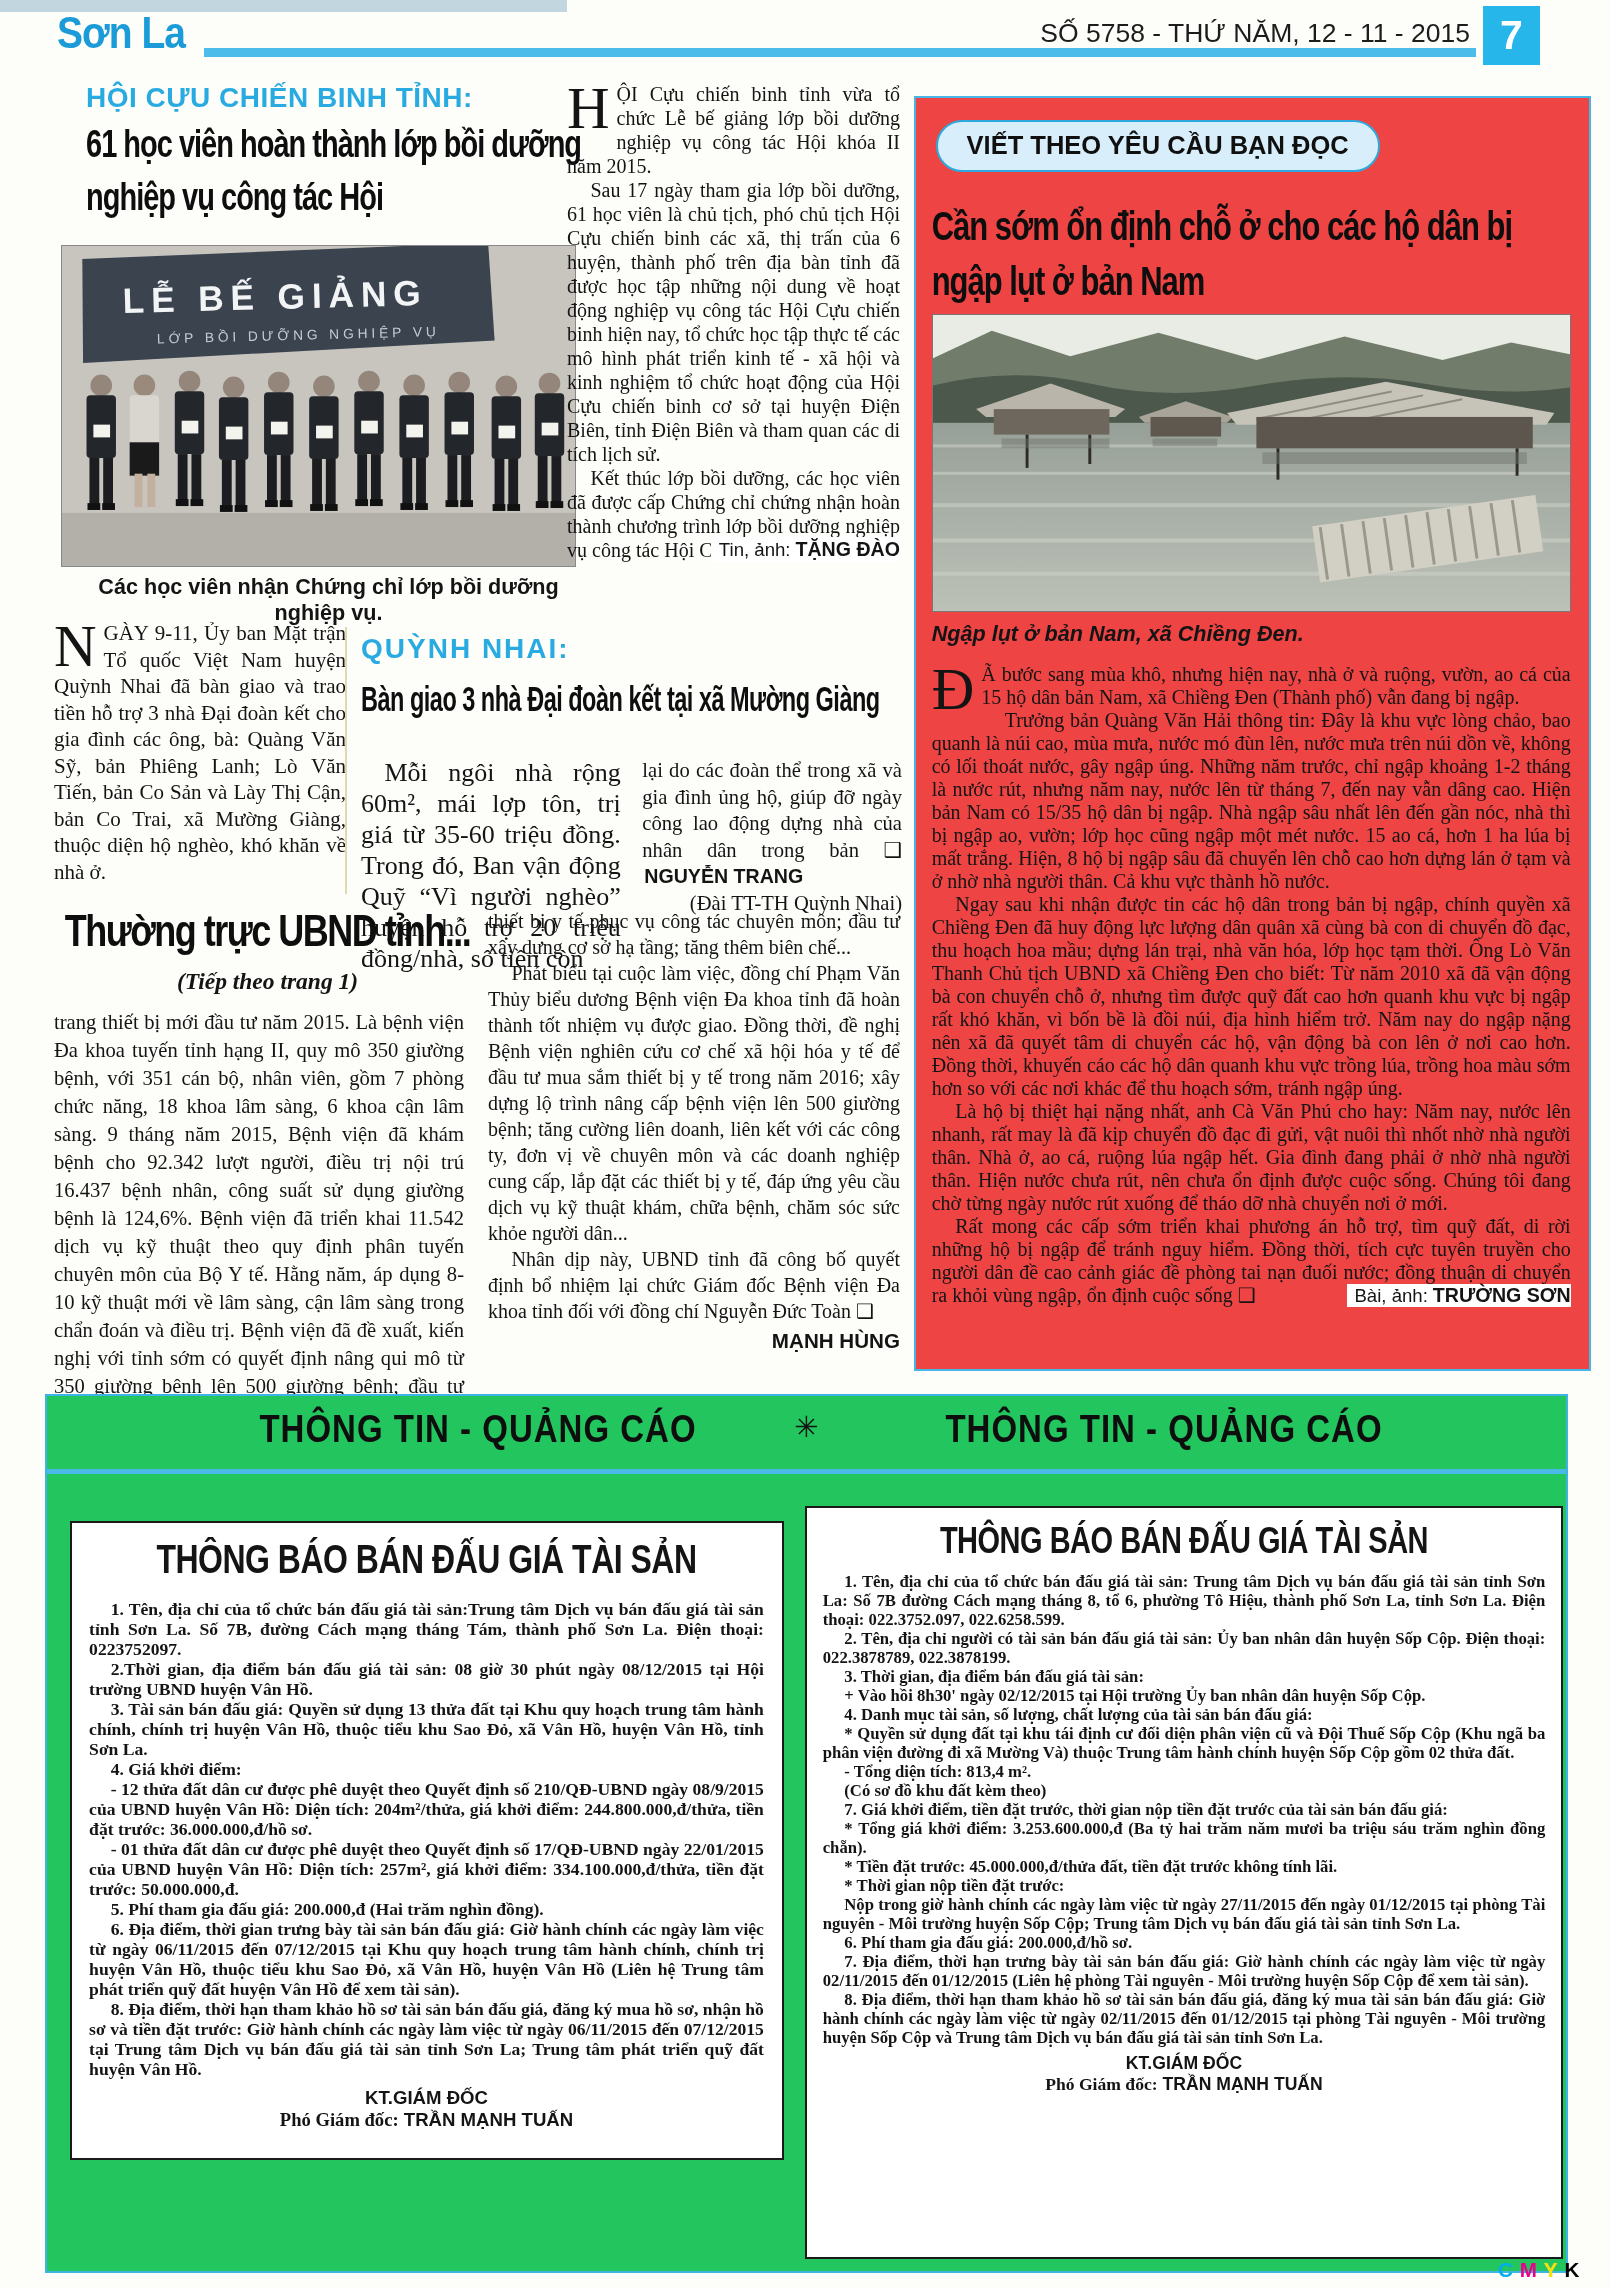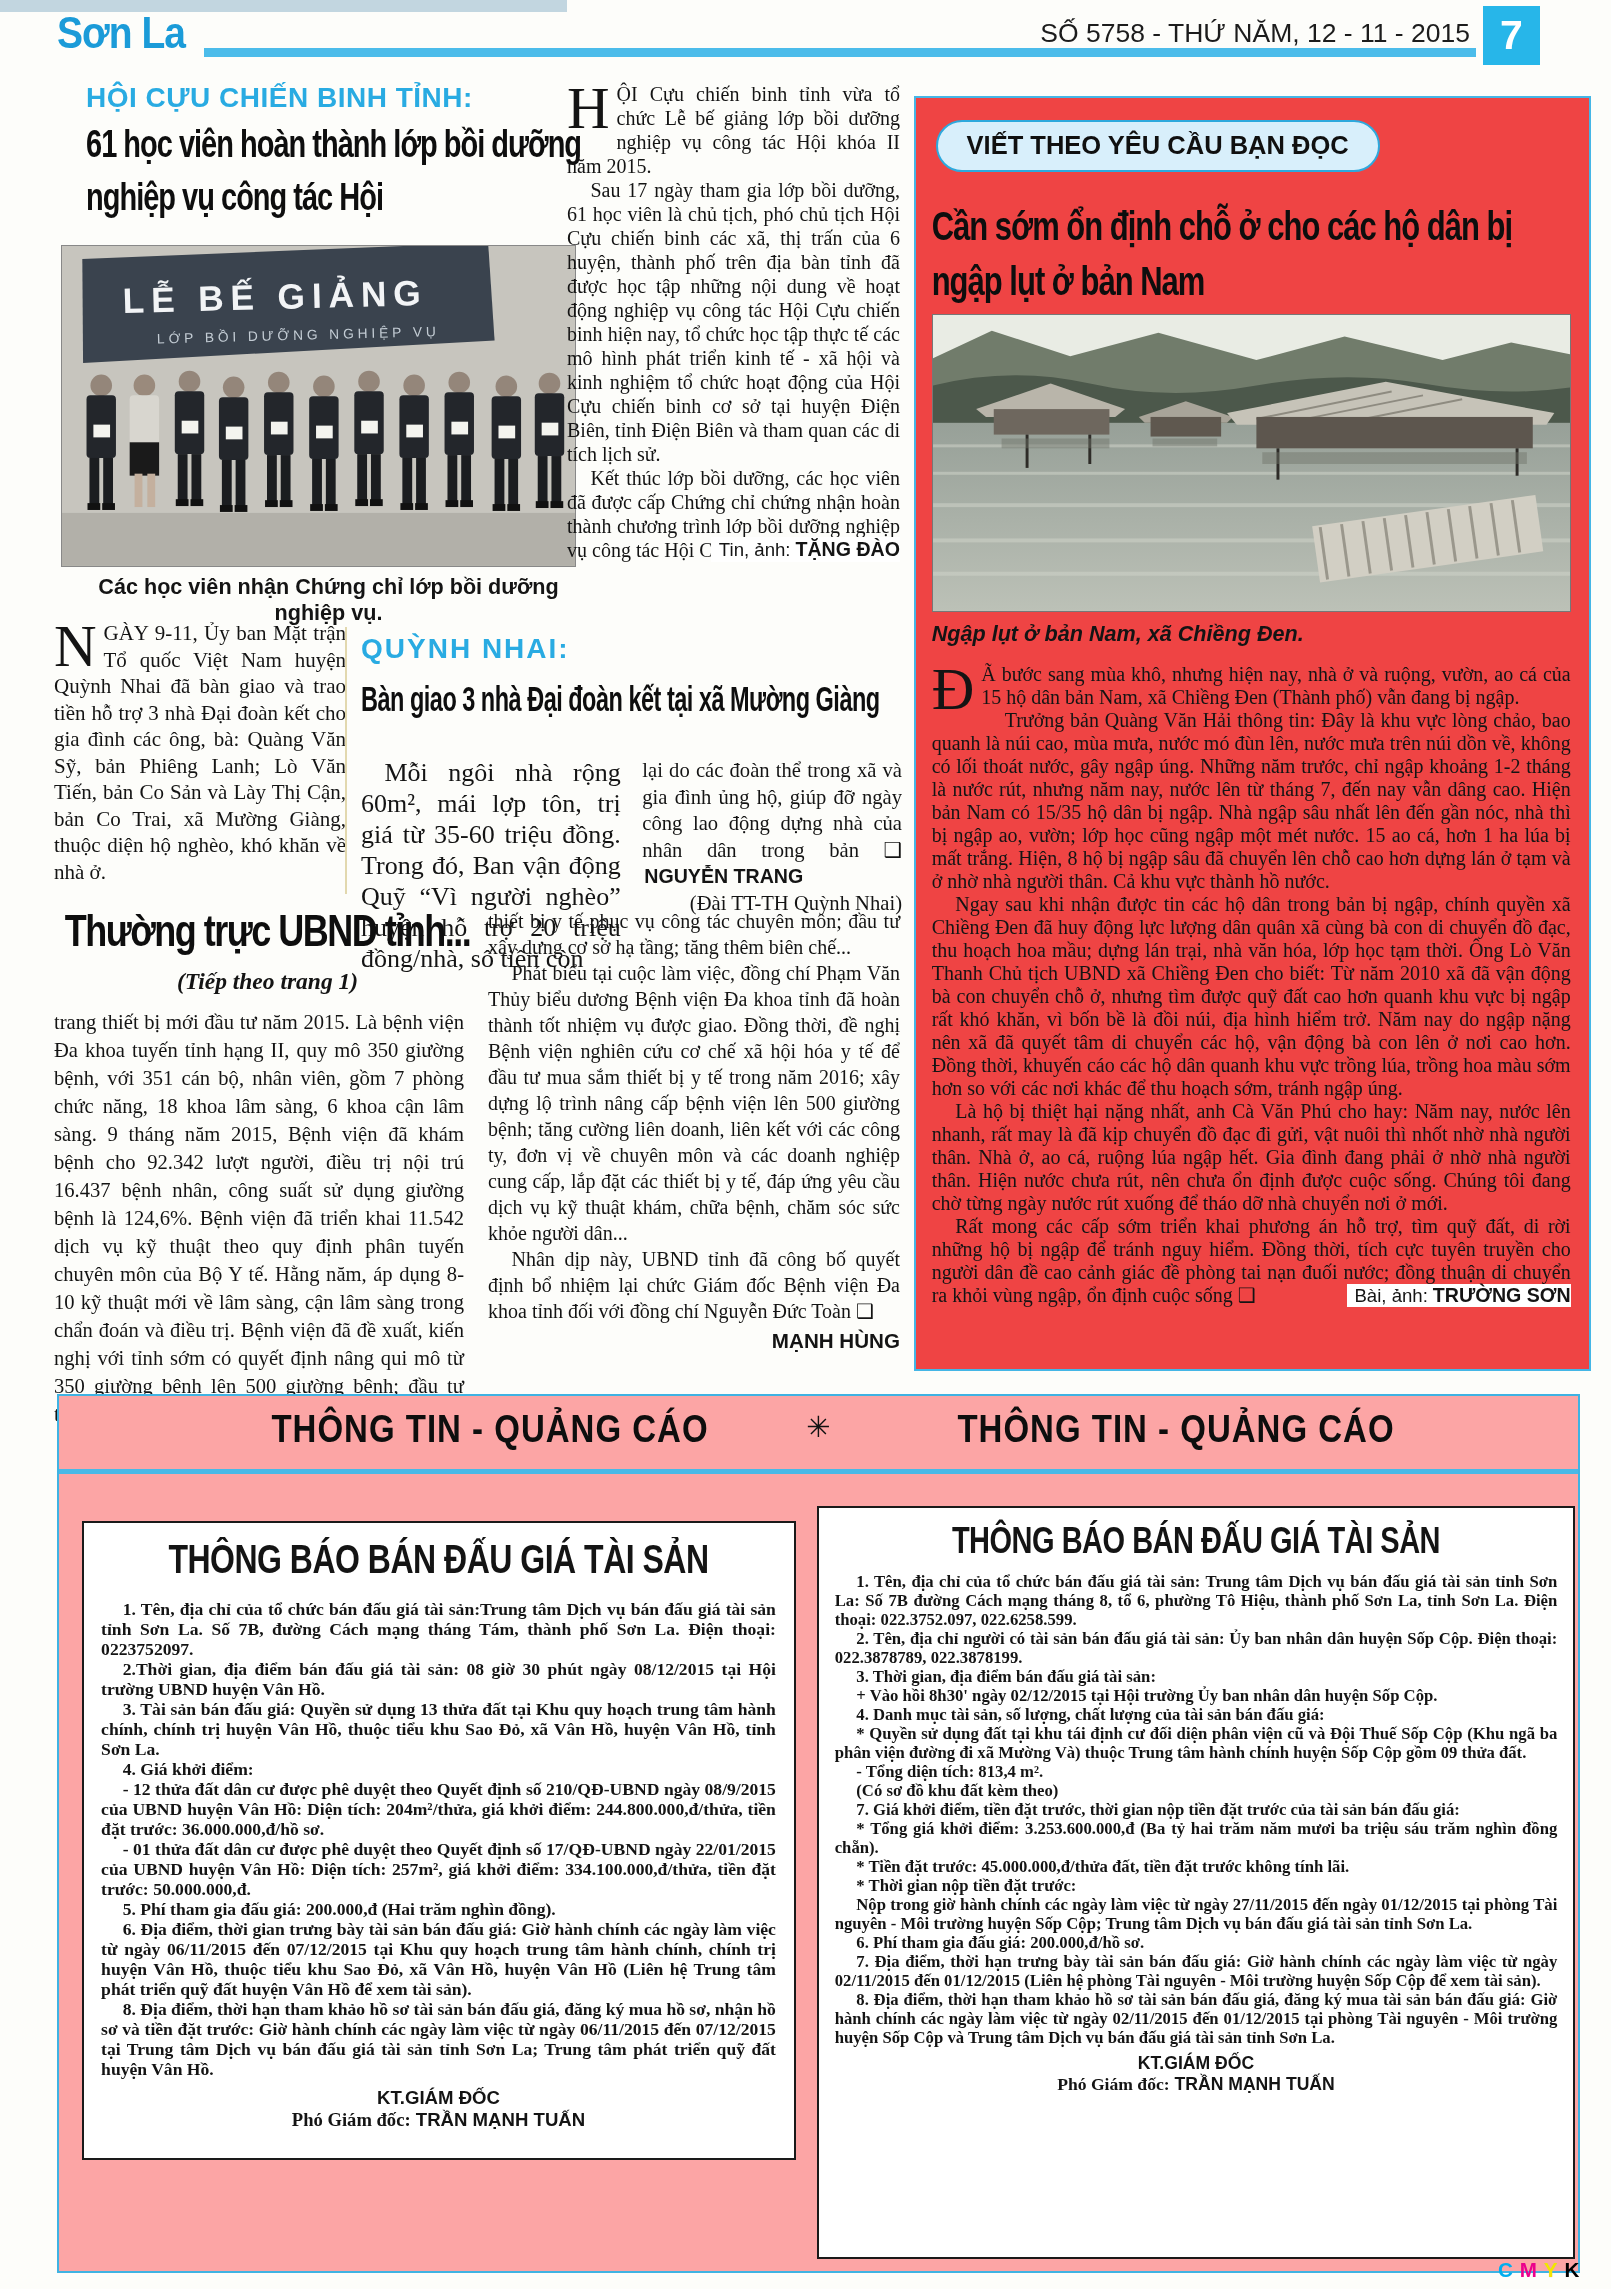--- a/index.html
+++ b/index.html
@@ -205,21 +205,21 @@
   <div class="abs just serif" style="left:54px;top:1008px;width:410px;font-size:20.6px;line-height:28px;">
     <p class="np0">trang thiết bị mới đầu tư năm 2015. Là bệnh viện Đa khoa tuyến tỉnh hạng II, quy mô 350 giường bệnh, với 351 cán bộ, nhân viên, gồm 7 phòng chức năng, 18 khoa lâm sàng, 6 khoa cận lâm sàng. 9 tháng năm 2015, Bệnh viện đã khám bệnh cho 92.342 lượt người, điều trị nội trú 16.437 bệnh nhân, công suất sử dụng giường bệnh là 124,6%. Bệnh viện đã triển khai 11.542 dịch vụ kỹ thuật theo quy định phân tuyến chuyên môn của Bộ Y tế. Hằng năm, áp dụng 8-10 kỹ thuật mới về lâm sàng, cận lâm sàng trong chẩn đoán và điều trị. Bệnh viện đã đề xuất, kiến nghị với tỉnh sớm có quyết định nâng qui mô từ 350 giường bệnh lên 500 giường bệnh; đầu tư trang</p>
   </div>
   <div class="abs just serif" style="left:488px;top:908px;width:412px;font-size:20px;line-height:26px;">
     <p class="np0">thiết bị y tế phục vụ công tác chuyên môn; đầu tư xây dựng cơ sở hạ tầng; tăng thêm biên chế...</p>
     <p class="np">Phát biểu tại cuộc làm việc, đồng chí Phạm Văn Thủy biểu dương Bệnh viện Đa khoa tỉnh đã hoàn thành tốt nhiệm vụ được giao. Đồng thời, đề nghị Bệnh viện nghiên cứu cơ chế xã hội hóa y tế để đầu tư mua sắm thiết bị y tế trong năm 2016; xây dựng lộ trình nâng cấp bệnh viện lên 500 giường bệnh; tăng cường liên doanh, liên kết với các công ty, đơn vị về chuyên môn và các doanh nghiệp cung cấp, lắp đặt các thiết bị y tế, đáp ứng yêu cầu dịch vụ kỹ thuật khám, chữa bệnh, chăm sóc sức khỏe người dân...</p>
     <p class="np">Nhân dịp này, UBND tỉnh đã công bố quyết định bổ nhiệm lại chức Giám đốc Bệnh viện Đa khoa tỉnh đối với đồng chí Nguyễn Đức Toàn ❑</p>
     <div class="byl-name" style="text-align:right;margin-top:3.9px;font-size:20.6px;">MẠNH HÙNG</div>
   </div>
 
-  <div class="abs" style="left:57px;top:1394px;width:1519px;height:875px;border:2.9px solid #3fb3e3;background:#fca5a5;">
+  <div class="abs" style="left:45px;top:1394px;width:1519px;height:875px;border:2.9px solid #3fb3e3;background:#22c55e;">
     <div class="abs cond" style="left:88px;top:9.8px;width:686px;text-align:center;font-size:33px;letter-spacing:1px;transform:scaleY(1.2);">THÔNG TIN - QUẢNG CÁO</div>
     <div class="abs" style="left:737px;top:13.7px;width:45px;text-align:center;font-size:29px;color:#111;">✳</div>
     <div class="abs cond" style="left:774px;top:9.8px;width:686px;text-align:center;font-size:33px;letter-spacing:1px;transform:scaleY(1.2);">THÔNG TIN - QUẢNG CÁO</div>
     <div class="abs" style="left:0;top:73px;width:1519px;height:4.9px;background:#49b9e6;"></div>
 
     <div class="abs notice serif" style="left:22.5px;top:125px;width:714px;height:639px;padding:9.8px 17.6px;box-sizing:border-box;">
       <div class="ntitle" style="font-size:32px;transform:scaleY(1.25);margin:3.9px 0 25.5px 0;letter-spacing:-0.5px;">THÔNG BÁO BÁN ĐẤU GIÁ TÀI SẢN</div>
       <div style="font-size:17.6px;line-height:20px;">
         <p>1. Tên, địa chỉ của tổ chức bán đấu giá tài sản:Trung tâm Dịch vụ bán đấu giá tài sản tỉnh Sơn La. Số 7B, đường Cách mạng tháng Tám, thành phố Sơn La. Điện thoại: 0223752097.</p>
         <p>2.Thời gian, địa điểm bán đấu giá tài sản: 08 giờ 30 phút ngày 08/12/2015 tại Hội trường UBND huyện Vân Hồ.</p>
@@ -239,21 +239,21 @@
     </div>
 
     <div class="abs notice serif" style="left:758px;top:110px;width:758px;height:753px;padding:7.8px 15.7px;box-sizing:border-box;">
       <div class="ntitle" style="font-size:29px;transform:scaleY(1.25);margin:3.9px 0 19.6px 0;letter-spacing:-0.5px;">THÔNG BÁO BÁN ĐẤU GIÁ TÀI SẢN</div>
       <div style="font-size:16.7px;line-height:19px;">
         <p>1. Tên, địa chỉ của tổ chức bán đấu giá tài sản: Trung tâm Dịch vụ bán đấu giá tài sản tỉnh Sơn La: Số 7B đường Cách mạng tháng 8, tổ 6, phường Tô Hiệu, thành phố Sơn La, tỉnh Sơn La. Điện thoại: 022.3752.097, 022.6258.599.</p>
         <p>2. Tên, địa chỉ người có tài sản bán đấu giá tài sản: Ủy ban nhân dân huyện Sốp Cộp. Điện thoại: 022.3878789, 022.3878199.</p>
         <p>3. Thời gian, địa điểm bán đấu giá tài sản:</p>
         <p>+ Vào hồi 8h30' ngày 02/12/2015 tại Hội trường Ủy ban nhân dân huyện Sốp Cộp.</p>
         <p>4. Danh mục tài sản, số lượng, chất lượng của tài sản bán đấu giá:</p>
-        <p>* Quyền sử dụng đất tại khu tái định cư đối diện phân viện cũ và Đội Thuế Sốp Cộp (Khu ngã ba phân viện đường đi xã Mường Và) thuộc Trung tâm hành chính huyện Sốp Cộp gồm 09 thửa đất.</p>
+        <p>* Quyền sử dụng đất tại khu tái định cư đối diện phân viện cũ và Đội Thuế Sốp Cộp (Khu ngã ba phân viện đường đi xã Mường Và) thuộc Trung tâm hành chính huyện Sốp Cộp gồm 02 thửa đất.</p>
         <p>- Tổng diện tích: 813,4 m².</p>
         <p>(Có sơ đồ khu đất kèm theo)</p>
         <p>7. Giá khởi điểm, tiền đặt trước, thời gian nộp tiền đặt trước của tài sản bán đấu giá:</p>
         <p>* Tổng giá khởi điểm: 3.253.600.000,đ (Ba tỷ hai trăm năm mươi ba triệu sáu trăm nghìn đồng chẵn).</p>
         <p>* Tiền đặt trước: 45.000.000,đ/thửa đất, tiền đặt trước không tính lãi.</p>
         <p>* Thời gian nộp tiền đặt trước:</p>
         <p>Nộp trong giờ hành chính các ngày làm việc từ ngày 27/11/2015 đến ngày 01/12/2015 tại phòng Tài nguyên - Môi trường huyện Sốp Cộp; Trung tâm Dịch vụ bán đấu giá tài sản tỉnh Sơn La.</p>
         <p>6. Phí tham gia đấu giá: 200.000,đ/hồ sơ.</p>
         <p>7. Địa điểm, thời hạn trưng bày tài sản bán đấu giá: Giờ hành chính các ngày làm việc từ ngày 02/11/2015 đến 01/12/2015 (Liên hệ phòng Tài nguyên - Môi trường huyện Sốp Cộp để xem tài sản).</p>
         <p>8. Địa điểm, thời hạn tham khảo hồ sơ tài sản bán đấu giá, đăng ký mua tài sản bán đấu giá: Giờ hành chính các ngày làm việc từ ngày 02/11/2015 đến 01/12/2015 tại phòng Tài nguyên - Môi trường huyện Sốp Cộp và Trung tâm Dịch vụ bán đấu giá tài sản tỉnh Sơn La.</p>

